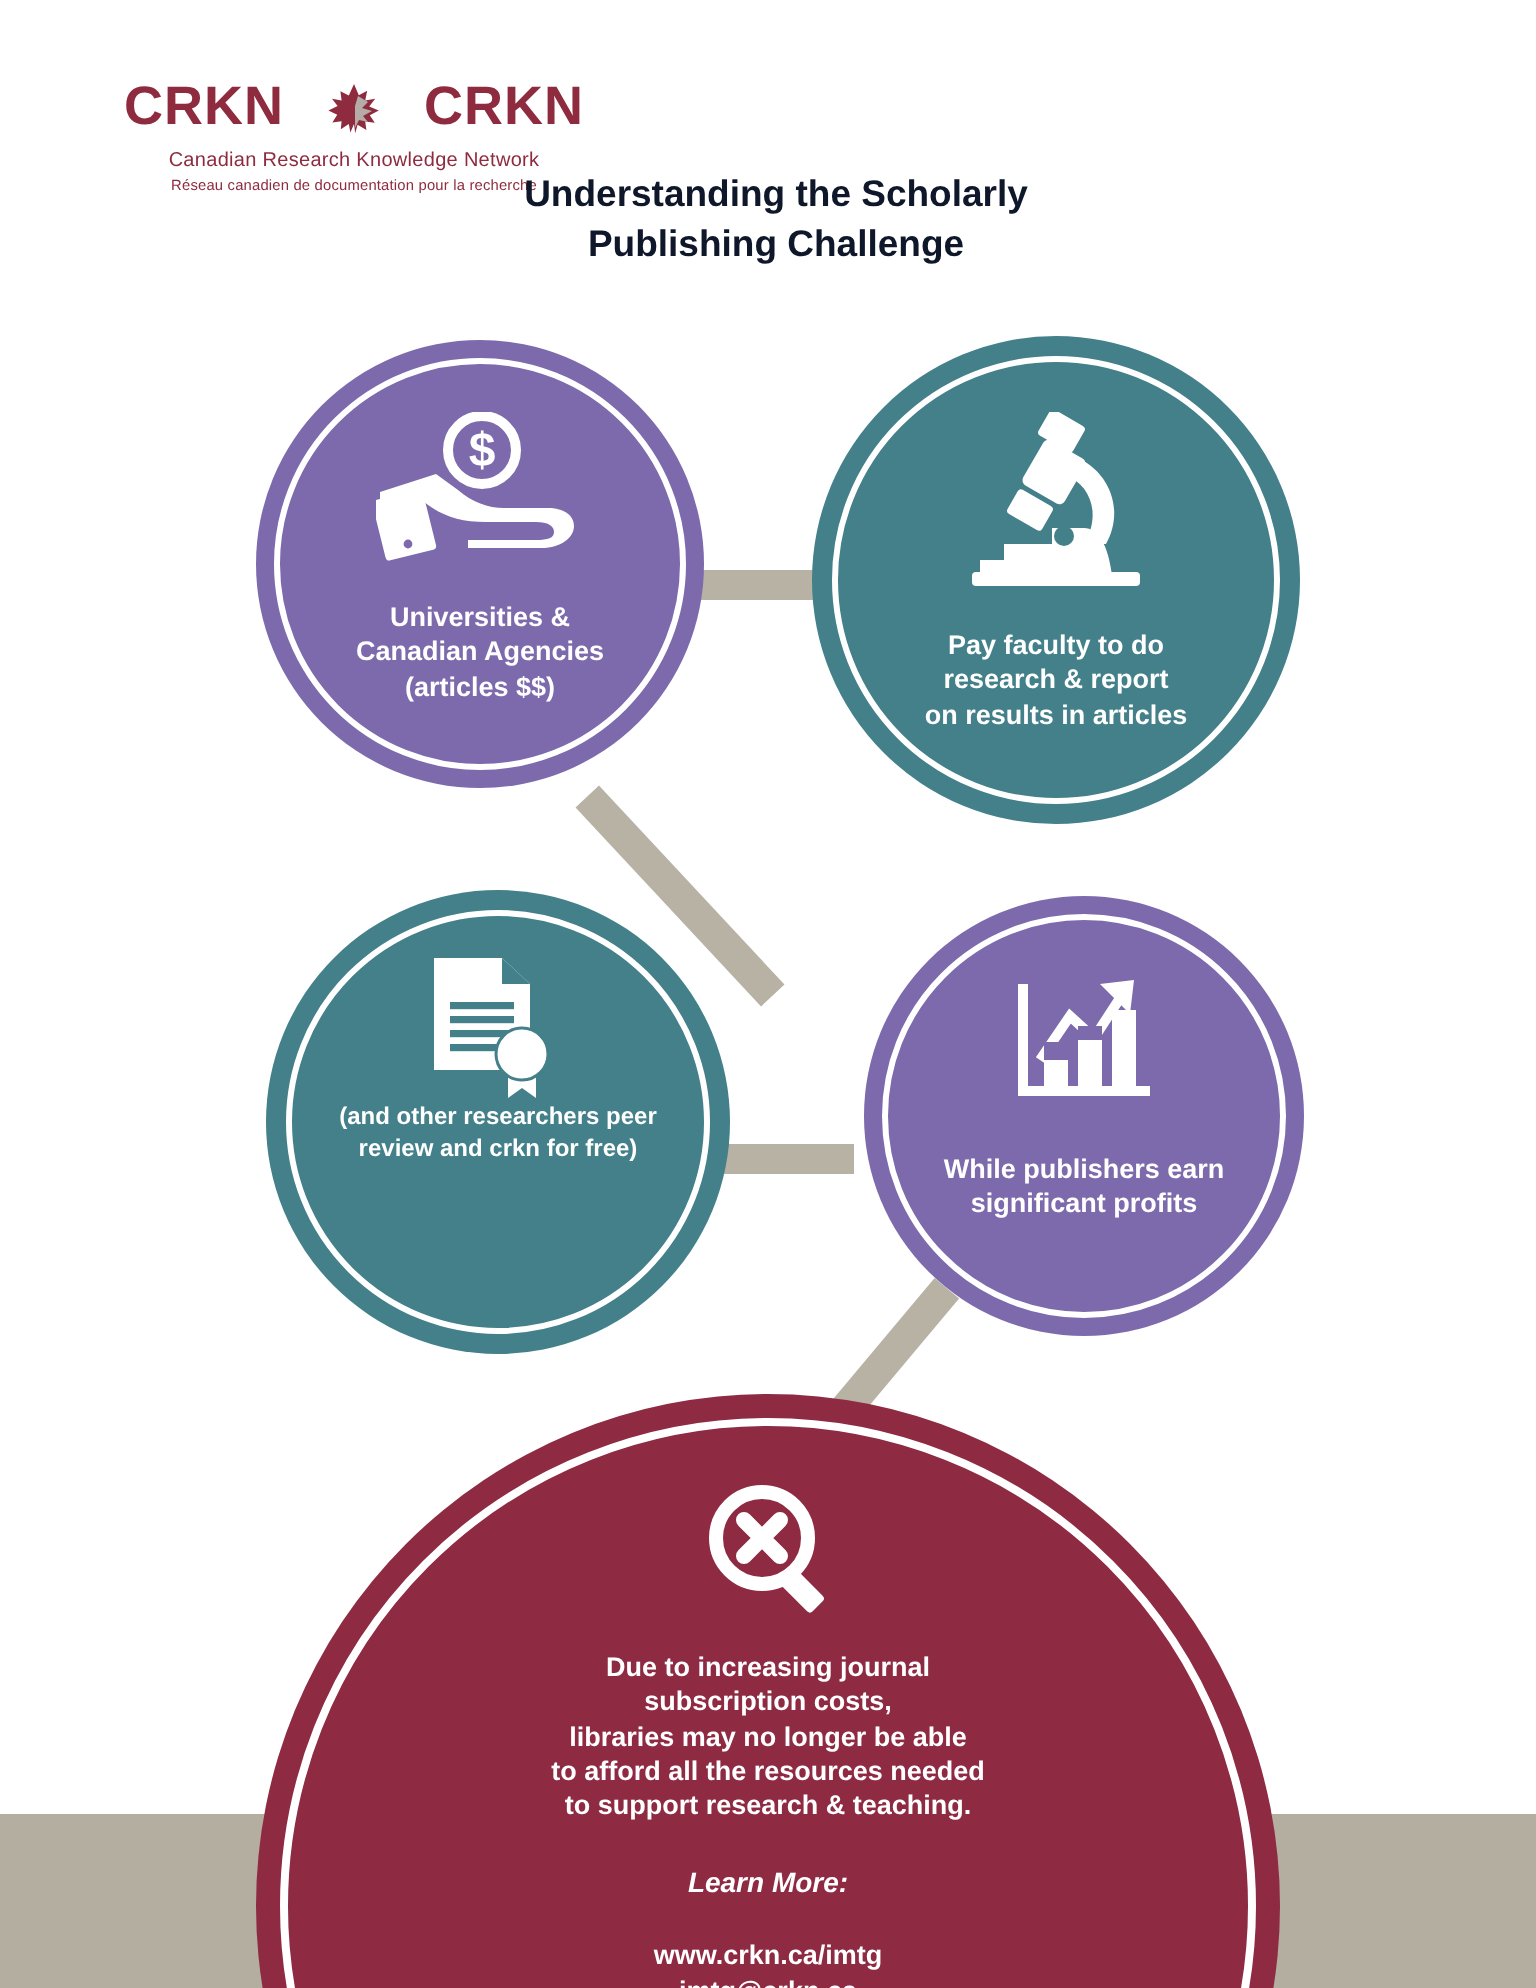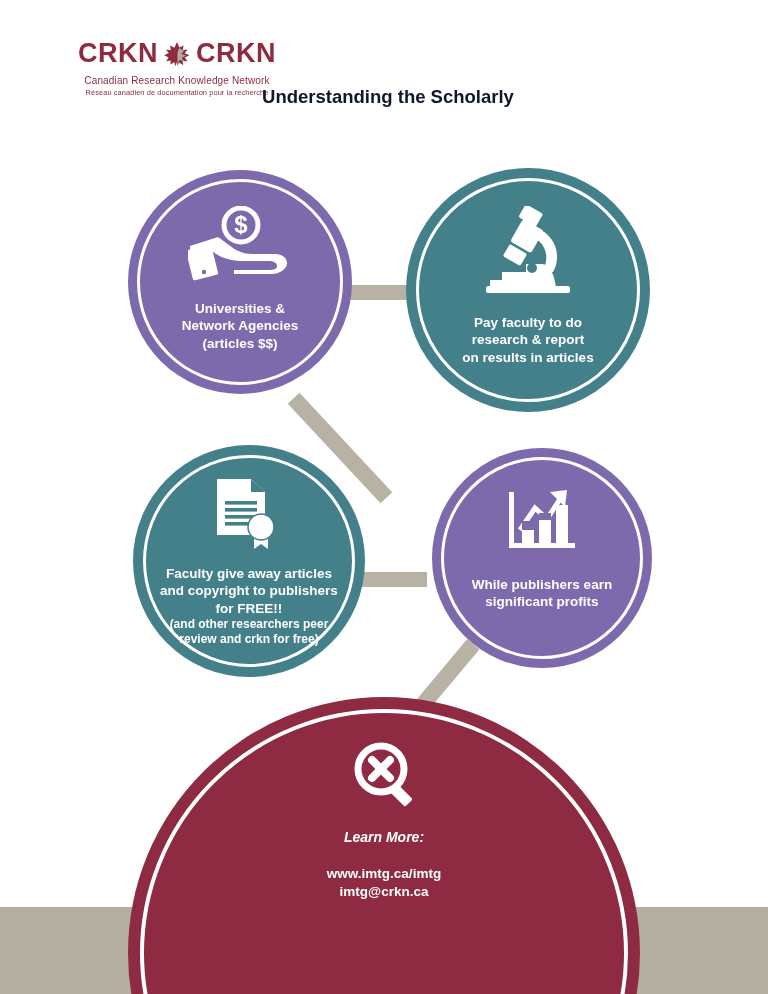--- a/index.html
+++ b/index.html
@@ -13,21 +13,21 @@
 
   
   .band {
     position: absolute; left: 0; top: 907px; width: 768px; height: 87px;
     background: #b4aea1;
   }
 
   
   .logo { position: absolute; left: 62px; top: 40px; width: 230px; text-align: center; }
   .logo-row {
-    display: flex; align-items: center; justify-content: center; gap: 4px;
+    display: flex; align-items: center; justify-content: center; gap: 20px;
     color: #8e2b3f; font-size: 27px; font-weight: bold; letter-spacing: .5px;
     line-height: 1;
   }
   .logo-mark { width: 30px; height: 26px; position: relative; display:inline-block; }
   .logo-sub1 {
     margin-top: 7px; color: #8e2b3f; font-size: 10px; letter-spacing: .15px;
     line-height: 1.35; white-space: nowrap;
   }
   .logo-sub2 {
     color: #8e2b3f; font-size: 7.4px; letter-spacing: .1px;
@@ -119,20 +119,21 @@
         </svg>
       </span>
       <span>CRKN</span>
     </div>
     <div class="logo-sub1">Canadian Research Knowledge Network</div>
     <div class="logo-sub2">Réseau canadien de documentation pour la recherche</div>
   </div>
 
   <div class="headline">
     <div>Understanding the Scholarly</div>
+    <div>Publishing Challenge</div>
   </div>
 
   <div class="conn conn-1"></div>
   <div class="conn conn-2"></div>
   <div class="conn conn-3"></div>
   <div class="conn conn-4"></div>
 
   <div class="node n1">
     <div class="ring"></div>
     <div class="icon">
@@ -141,21 +142,21 @@
         <text x="53" y="27" font-family="Liberation Sans, sans-serif" font-size="24" font-weight="bold" fill="#ffffff" text-anchor="middle">$</text>
         <path d="M2 52 L24 45 C33 52 42 55 55 55 L80 55 C86 55 89 57 89 60
                  C89 63 86 64 80 64 L46 64 L46 68 L83 68 C92 68 99 63 99 57
                  C99 51 93 48 86 48 L64 48 C56 48 48 45 41 39 L30 31 L2 40 Z" fill="#ffffff"></path>
         <rect x="1" y="41" width="26" height="31" rx="2" fill="#ffffff" transform="rotate(-14 14 56)"></rect>
         <circle cx="16" cy="66" r="2.2" fill="#7d6aad"></circle>
       </svg>
     </div>
     <div class="label">
       <div>Universities &amp;</div>
-      <div>Network Agencies</div>
+      <div>Canadian Agencies</div>
       <div>(articles $$)</div>
     </div>
   </div>
 
   <div class="node n2">
     <div class="ring"></div>
     <div class="icon">
       <svg viewBox="0 0 96 88" width="96" height="88">
         <rect x="41" y="2" width="20" height="15" rx="2" fill="#ffffff" transform="rotate(30 51 9)"></rect>
         <rect x="35" y="17" width="24" height="26" rx="3" fill="#ffffff" transform="rotate(30 47 30)"></rect>
@@ -182,25 +183,20 @@
         <path d="M6 2 L40 2 L54 15 L54 58 L6 58 Z" fill="#ffffff"></path>
         <path d="M40 2 L40 15 L54 15 Z" fill="#43808a"></path>
         <rect x="14" y="24" width="32" height="3.6" fill="#43808a"></rect>
         <rect x="14" y="31" width="32" height="3.6" fill="#43808a"></rect>
         <rect x="14" y="38" width="32" height="3.6" fill="#43808a"></rect>
         <rect x="14" y="45" width="32" height="3.6" fill="#43808a"></rect>
         <path d="M43 56 L43 72 L50 67 L57 72 L57 56 Z" fill="#ffffff"></path>
         <circle cx="50" cy="50" r="13" fill="#ffffff" stroke="#43808a" stroke-width="1.5"></circle>
       </svg>
     </div>
-    <div class="label">
-      <div>Faculty give away articles</div>
-      <div>and copyright to publishers</div>
-      <div>for FREE!!</div>
-    </div>
     <div class="sublabel">
       <div>(and other researchers peer</div>
       <div>review and crkn for free)</div>
     </div>
   </div>
 
   <div class="node n4">
     <div class="ring"></div>
     <div class="icon">
       <svg viewBox="0 0 74 64" width="74" height="64">
@@ -223,21 +219,28 @@
 
   <div class="node n5">
     <div class="ring"></div>
     <div class="icon">
       <svg viewBox="0 0 62 66" width="62" height="66">
         <circle cx="28" cy="28" r="23" fill="none" stroke="#ffffff" stroke-width="7"></circle>
         <path d="M19 19 L37 37 M37 19 L19 37" stroke="#ffffff" stroke-width="8" stroke-linecap="round"></path>
         <rect x="42" y="42" width="11" height="24" rx="2" fill="#ffffff" transform="rotate(-45 47 54)"></rect>
       </svg>
     </div>
+    <div class="label">
+      <div>Due to increasing journal</div>
+      <div>subscription costs,</div>
+      <div>libraries may no longer be able</div>
+      <div>to afford all the resources needed</div>
+      <div>to support research &amp; teaching.</div>
+    </div>
     <div class="learn">Learn More:</div>
     <div class="contact">
-      <div>www.imtg.ca/imtg</div>
+      <div>www.crkn.ca/imtg</div>
       <div>imtg@crkn.ca</div>
     </div>
 
   </div>
 
 </div>
 
 </body></html>

